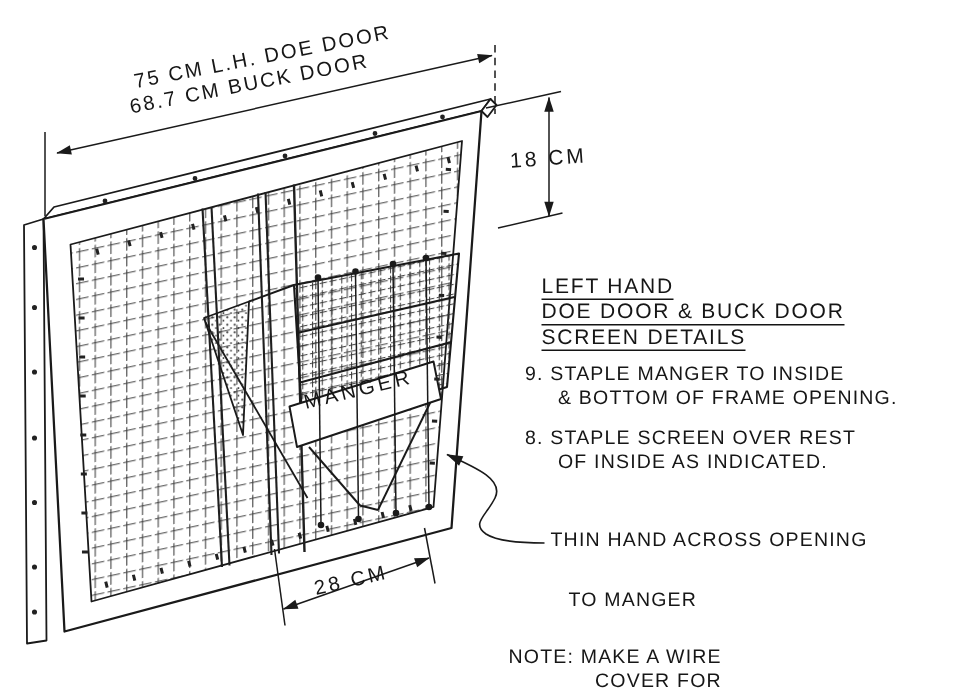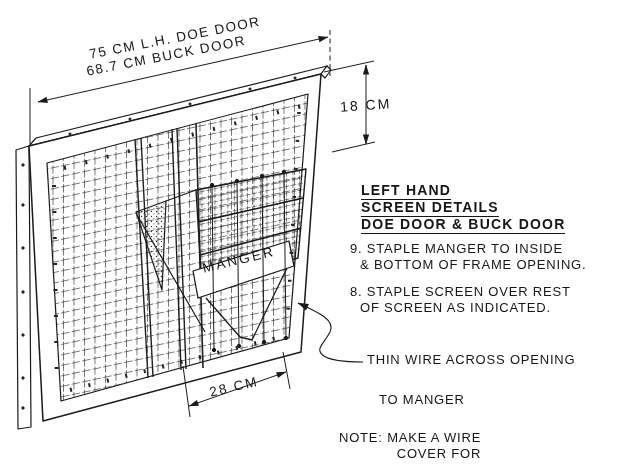--- a/index.html
+++ b/index.html
@@ -7,25 +7,25 @@
     position:relative;width:640px;height:464px;background:#ffffff;
     font-family:"Liberation Sans",sans-serif;color:#161616;overflow:hidden;
   }
   svg{position:absolute;left:0;top:0;}
   .lbl{position:absolute;white-space:nowrap;font-size:13px;letter-spacing:1px;}
   #dimTop{left:88px;top:47px;transform:rotate(-11deg);transform-origin:0 0;font-size:13.5px;letter-spacing:1.5px;}
   #dimTop .l2{margin-left:-6px;margin-top:1px;}
   #dimRight{left:340px;top:97px;font-size:14px;letter-spacing:2px;transform:rotate(-4deg);}
   #dimBottom{left:208px;top:385px;transform:rotate(-13deg);transform-origin:0 0;font-size:13.5px;letter-spacing:2px;}
   #mangerLbl{left:201px;top:261px;transform:rotate(-13.5deg);transform-origin:0 0;font-size:13.5px;letter-spacing:2.5px;}
-  .tblock{position:absolute;left:361px;top:184px;font-size:14px;letter-spacing:1.2px;line-height:13px;font-weight:bold;}
+  .tblock{position:absolute;left:361px;top:184px;font-size:14px;letter-spacing:1.2px;line-height:13px;}
   .tblock .u{display:inline-block;border-bottom:1.7px solid #141414;padding-bottom:2px;margin-bottom:1px;white-space:nowrap;}
   .notes{position:absolute;left:350px;top:241px;font-size:13px;letter-spacing:0.8px;line-height:16px;white-space:nowrap;}
   .notes .gap{margin-top:11px;}
-  .ind{margin-left:10px;}
+  .ind{margin-left:22px;}
   #wireCallout{left:367px;top:351px;line-height:17px;letter-spacing:0.8px;}
   #wireCallout .ind2{margin-left:12px;margin-top:23px;}
   #noteCallout{left:339px;top:393px;line-height:15.5px;letter-spacing:0.8px;margin-top:37px;}
   #noteCallout .ind3{margin-left:29px;text-align:right;}
 </style>
 </head>
 <body>
 
 <div class="stage">
 
@@ -131,33 +131,33 @@
     <div class="l2">68.7 CM BUCK DOOR</div>
   </div>
 
   <div class="lbl" id="dimRight">18 CM</div>
   <div class="lbl" id="dimBottom">28 CM</div>
 
   <div class="lbl" id="mangerLbl">MANGER</div>
 
   <div class="tblock">
     <div><span class="u">LEFT HAND</span></div>
+    <div><span class="u">DOE DOOR &amp; BUCK DOOR</span></div>
     <div><span class="u">SCREEN DETAILS</span></div>
-    <div><span class="u">DOE DOOR &amp; BUCK DOOR</span></div>
   </div>
 
   <div class="notes">
     <div>9. STAPLE MANGER TO INSIDE</div>
     <div class="ind">&amp; BOTTOM OF FRAME OPENING.</div>
     <div class="gap">8. STAPLE SCREEN OVER REST</div>
-    <div class="ind">OF SCREEN AS INDICATED.</div>
+    <div class="ind">OF INSIDE AS INDICATED.</div>
   </div>
 
   <div class="lbl" id="wireCallout">
-    <div>THIN WIRE ACROSS OPENING</div>
+    <div>THIN HAND ACROSS OPENING</div>
     <div class="ind2">TO MANGER</div>
   </div>
 
   <div class="lbl" id="noteCallout">
     <div>NOTE: MAKE A WIRE</div>
     <div class="ind3">COVER FOR</div>
     <div class="ind3">MANGER</div>
   </div>
 
 </div>

